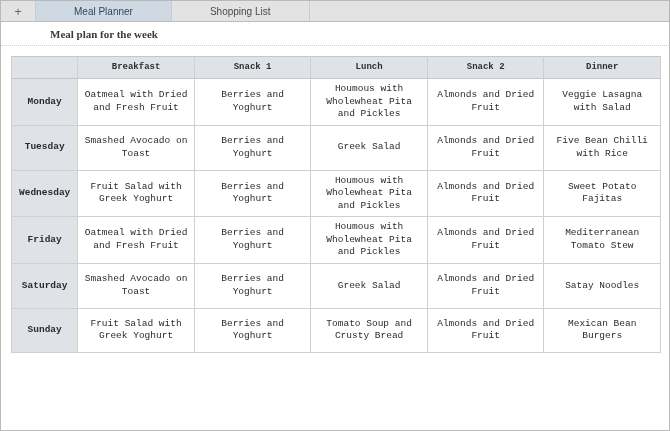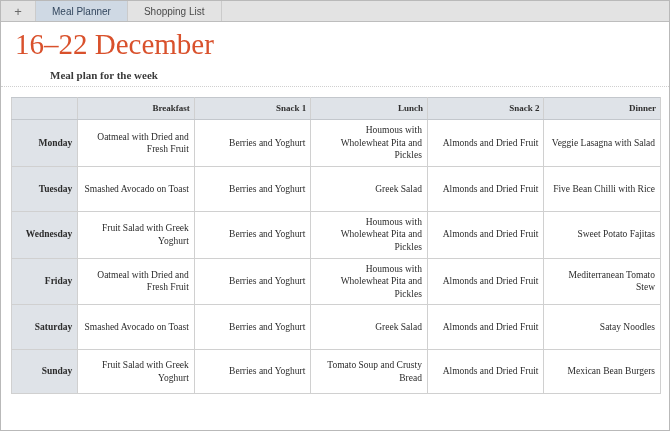--- a/index.html
+++ b/index.html
@@ -36,21 +36,21 @@
     width: 34px;
     display: flex;
     align-items: center;
     justify-content: center;
     font-size: 13px;
     color: #6a6a6a;
     border-right: 1px solid #cbcbcb;
     background: #e3e3e3;
   }
   .tab {
-    padding: 0 16px;
+    padding: 0 38px;
     display: flex;
     align-items: center;
     justify-content: center;
     font-size: 10px;
     color: #4a4a4a;
     border-right: 1px solid #cbcbcb;
     background: #e3e3e3;
     white-space: nowrap;
   }
   .tab.active {
@@ -90,25 +90,26 @@
   }
   table.meal {
     border-collapse: collapse;
     width: 650px;
     table-layout: fixed;
     font-family: "Liberation Serif", serif;
   }
   table.meal th, table.meal td {
     border: 1px solid #d0d0d0;
     vertical-align: middle;
-    text-align: right;
+    text-align: center;
     padding: 4px 5px;
     font-size: 9.5px;
     color: #2b2b2b;
     line-height: 1.32;
+    font-family: Liberation Mono, monospace;
   }
   table.meal thead th {
     background: #dfe3e8;
     font-weight: bold;
     font-size: 9px;
     height: 17px;
     padding: 2px 4px;
     color: #2f2f2f;
     border-top: 1px solid #c3c7cc;
     border-bottom: 1px solid #c3c7cc;
@@ -141,23 +142,20 @@
       <span>+</span>
     </div>
     <div class="tab active">
       <span>Meal Planner</span>
     </div>
     <div class="tab">
       <span>Shopping List</span>
     </div>
   </div>
 
-  <div class="title-wrap">
-    <div class="doc-title">16–22 December</div>
-  </div>
 
   <div class="subtitle-wrap">
     <div class="doc-subtitle">Meal plan for the week</div>
   </div>
 
   <div class="table-area">
     <table class="meal">
       <colgroup>
         <col class="colw-day">
         <col class="colw-std">

